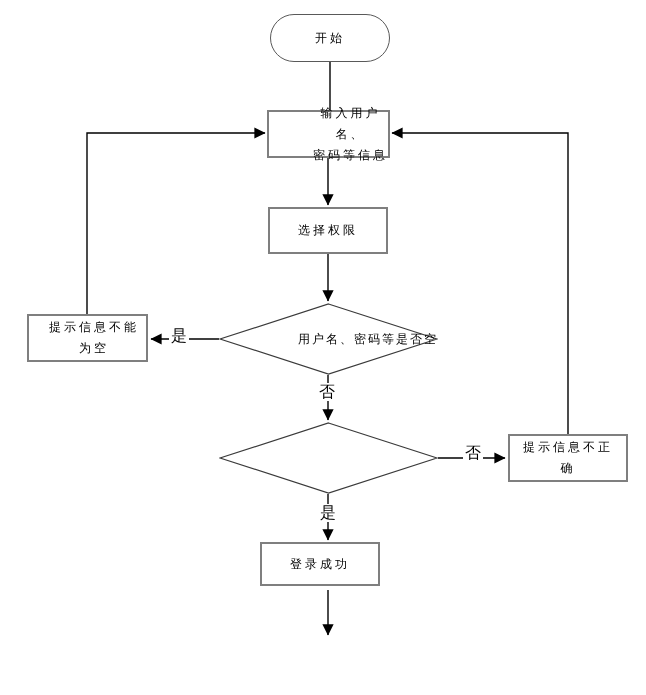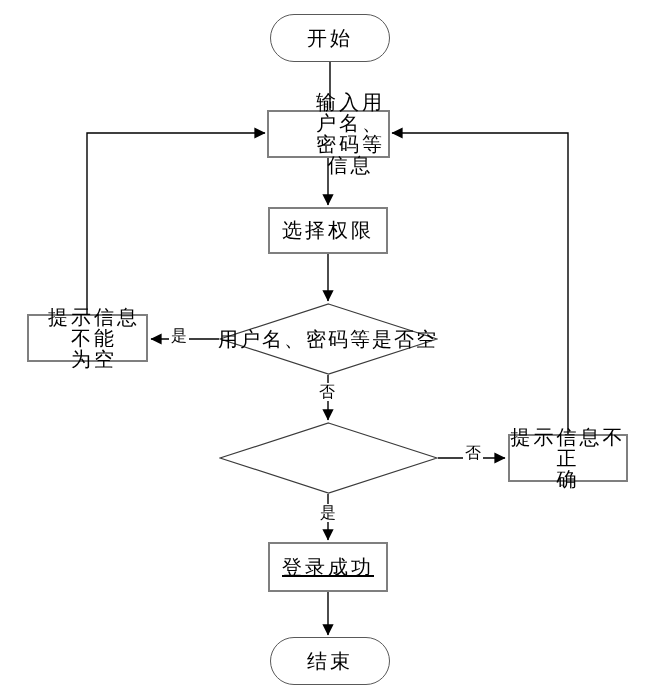--- a/index.html
+++ b/index.html
@@ -21,21 +21,21 @@
     stroke: #000000;
     stroke-width: 1.4;
     fill: none;
   }
   .node {
     position: absolute;
     display: flex;
     align-items: center;
     justify-content: center;
     text-align: center;
-    font-size: 20px;
+    font-size: 12px;
     letter-spacing: 3px;
     line-height: 21px;
     box-sizing: border-box;
     background: #ffffff;
   }
   .process {
     border: 2px solid #7f7f7f;
   }
   .terminator {
     border: 1.5px solid #595959;
@@ -134,26 +134,23 @@
     <svg class="diamond" viewBox="0 0 219 72" preserveAspectRatio="none" xmlns="http://www.w3.org/2000/svg">
       <polygon points="109.5,1 218,36 109.5,71 1,36"></polygon>
     </svg>
   </div>
 
   <div class="node process" style="left:508px; top:434px; width:120px; height:48px; flex-direction:column;">
     <span>提示信息不正</span>
     <span>确</span>
   </div>
 
-  <div class="node process" style="left:268px; top:542px; width:120px; height:50px;text-decoration:underline;">
+  <div class="node process" style="left:260px; top:542px; width:120px; height:44px;">
     <span>登录成功</span>
   </div>
 
-  <div class="node terminator" style="left:270px; top:637px; width:120px; height:48px;">
-    <span>结束</span>
-  </div>
 
   <div class="edge-label" style="left:179px; top:336px;">是</div>
   <div class="edge-label" style="left:327px; top:392px;">否</div>
   <div class="edge-label" style="left:473px; top:453px;">否</div>
   <div class="edge-label" style="left:328px; top:513px;">是</div>
 
 </div>
 
 </body></html>

